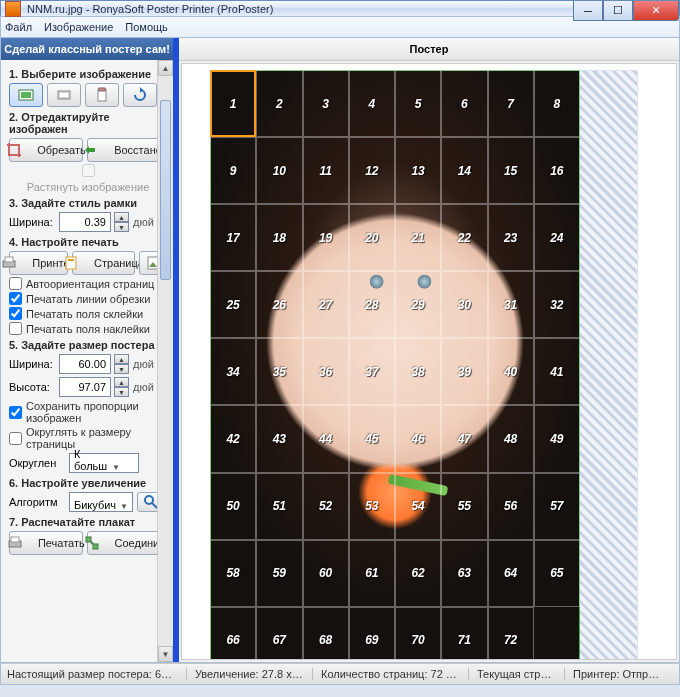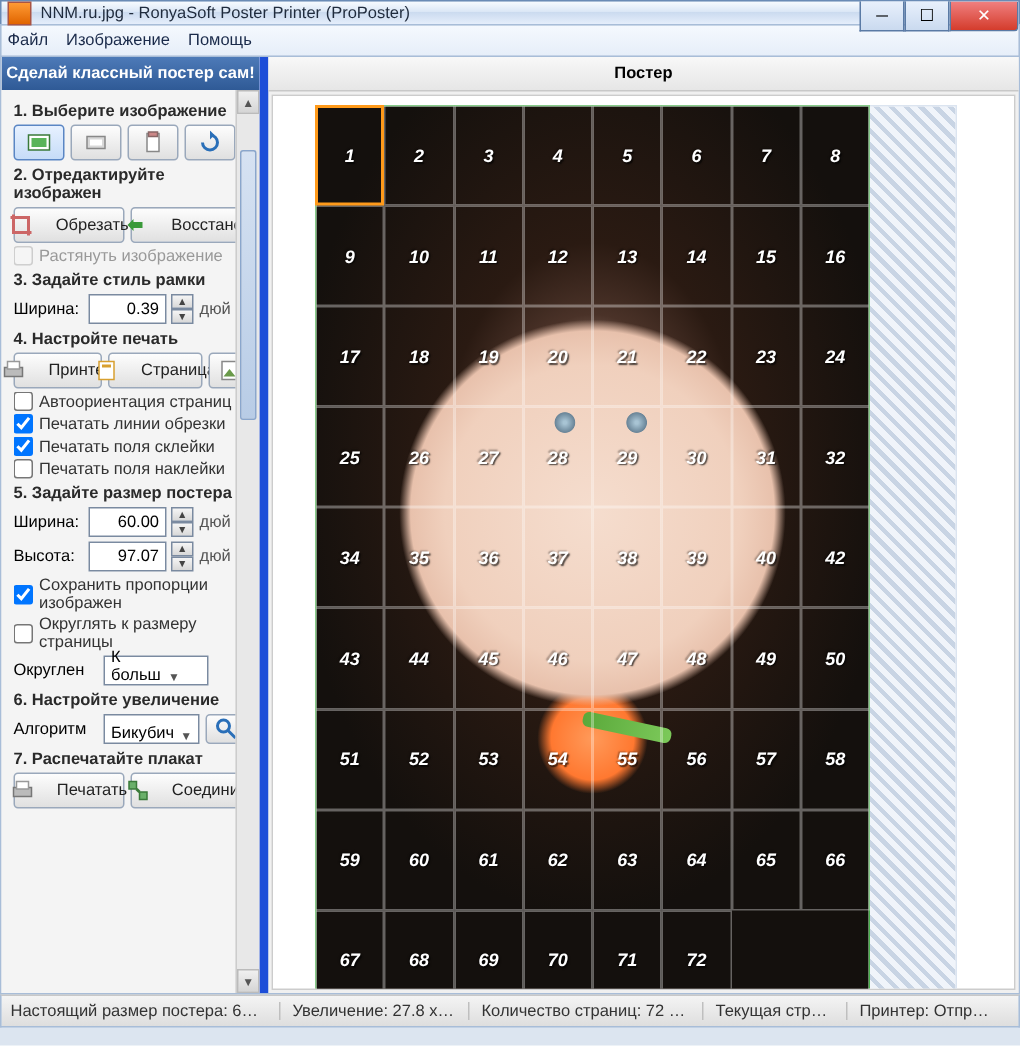--- a/index.html
+++ b/index.html
@@ -91,21 +91,21 @@
     gap:15px; padding:0 5px;
     cursor:pointer;
     font-size:11px;
     color:#222;
     text-align:right;
   }
   .tbtn.icon-only { width:34px; padding:0;}
   .tbtn.active { background:linear-gradient(#e7f1ff,#c6dcf8); border-color:#5a86c4;}
   .tbtn svg { width:16px; height:16px; flex-shrink:0;}
   .check-row { display:flex; align-items:center; gap:4px; margin:2px 0; font-size:11px; color:#333;}
-  .check-row.disabled{color:#999;}
+  .check-row.disabled{color:#999;flex-direction:column;}
   input[type=checkbox]{width:13px;height:13px;}
   .field-row { display:flex; align-items:center; gap:4px; margin:3px 0;}
   .field-row label{width:46px;}
   .num-input {
     width:52px; height:20px;
     border:1px solid #7a8aa0;
     background:#fff;
     display:flex;align-items:center;justify-content:flex-end;
     padding:0 4px 0 2px;
     font-size:11px;
@@ -471,20 +471,21 @@
             <div class="tile">30</div>
             <div class="tile">31</div>
             <div class="tile">32</div>
             <div class="tile">34</div>
             <div class="tile">35</div>
             <div class="tile">36</div>
             <div class="tile">37</div>
             <div class="tile">38</div>
             <div class="tile">39</div>
             <div class="tile">40</div>
+            <div class="tile">41</div>
             <div class="tile">42</div>
             <div class="tile">43</div>
             <div class="tile">44</div>
             <div class="tile">45</div>
             <div class="tile">46</div>
             <div class="tile">47</div>
             <div class="tile">48</div>
             <div class="tile">49</div>
             <div class="tile">50</div>
             <div class="tile">51</div>

